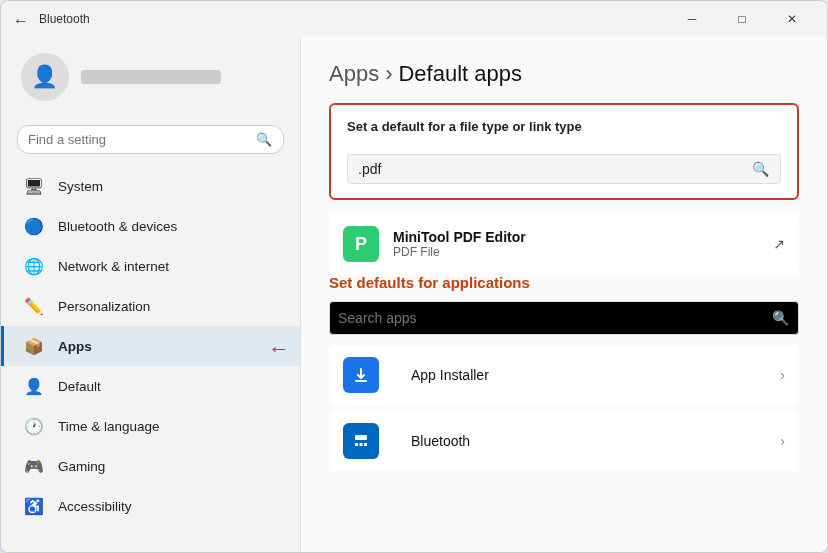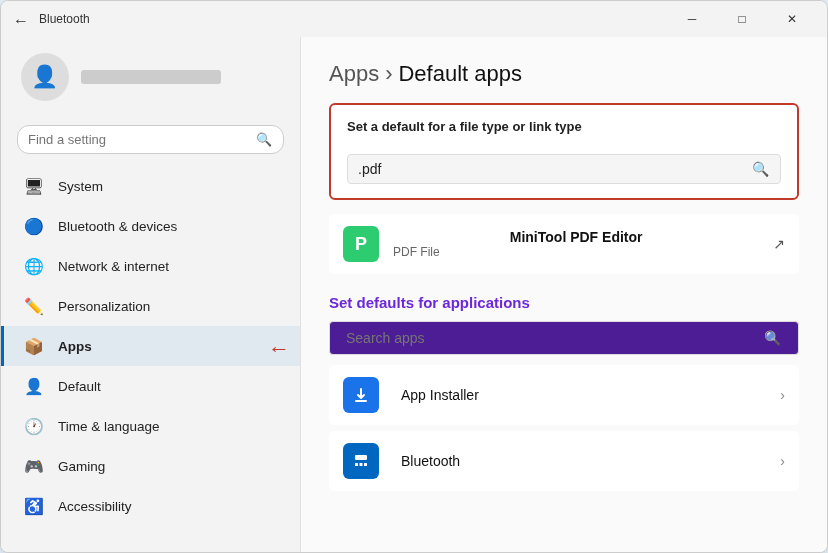--- a/index.html
+++ b/index.html
@@ -223,53 +223,52 @@
       border-radius: 6px;
       display: flex;
       align-items: center;
       justify-content: center;
       color: white;
       font-size: 18px;
       font-weight: bold;
       flex-shrink: 0;
     }
     .app-info { flex: 1; }
-    .app-name { font-size: 14px; font-weight: 600; color: #111; text-align: center; }
+    .app-name { font-size: 14px; font-weight: 600; color: #111; }
     .app-type { font-size: 12px; color: #666; }
     .external-icon { color: #555; font-size: 14px; }
     
     .section-label {
       font-size: 15px;
       font-weight: 600;
-      color: #6d28d9;
-      margin-top: 20px;
+      color: #c2410c;
       margin-bottom: 10px;
     }
     .search-apps-row {
       display: flex;
       align-items: center;
-      background: #4c1d95;
+      background: #000000;
       border: 1px solid #ddd;
       border-radius: 4px;
-      padding: 8px 16px;
+      padding: 8px 8px;
       gap: 10px;
       margin-bottom: 10px;
     }
     .search-apps-input {
       flex: 1;
       border: none;
       outline: none;
       background: transparent;
       font-size: 14px;
       color: #999;
     }
     .app-list-item {
       display: flex;
       align-items: center;
-      gap: 22px;
+      gap: 32px;
       background: white;
       border-radius: 6px;
       padding: 12px 14px;
       margin-bottom: 6px;
       cursor: pointer;
     }
     .app-list-icon {
       width: 36px;
       height: 36px;
       border-radius: 6px;

